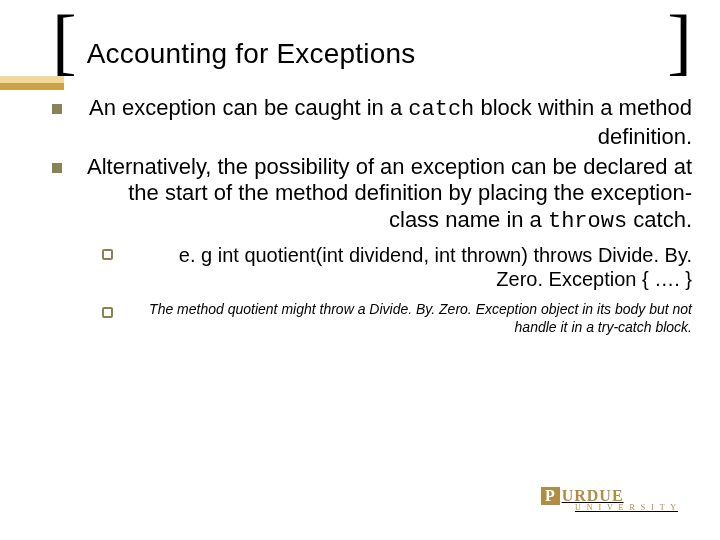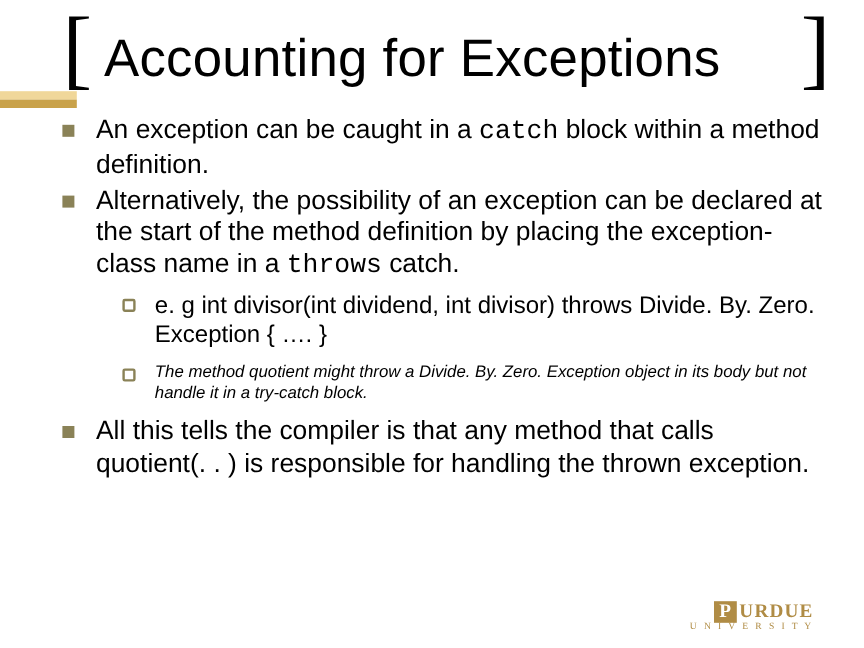--- a/index.html
+++ b/index.html
@@ -32,24 +32,24 @@
     line-height: 0.8;
     color: #000;
     font-weight: normal;
     position: relative;
     top: -6px;
   }
   .bracket.right {
     margin-left: auto;
   }
   .title {
-    font-size: 44px;
+    font-size: 28px;
     font-weight: normal;
     letter-spacing: 0.2px;
-    margin-top: 6px;
+    margin-top: 20px;
   }
   .gold-band {
     position: absolute;
     left: 0;
     top: 76px;
     width: 64px;
     height: 14px;
   }
   .gold-band::before {
     content: "";
@@ -77,20 +77,21 @@
   .sq {
     width: 10px;
     height: 10px;
     background: #8a8257;
     flex: 0 0 10px;
     margin-top: 9px;
     margin-right: 18px;
   }
   .bullet-text {
     flex: 1;
+    text-align: right;
   }
   code.inline {
     font-family: "Courier New", Courier, monospace;
     font-size: 22px;
   }
   .sublist {
     margin: 8px 0 8px 50px;
     font-size: 20px;
   }
   .sub-row {
@@ -109,22 +110,23 @@
     background: #fff;
   }
   .italic {
     font-style: italic;
     font-size: 14px;
     line-height: 1.25;
   }
   .logo {
     position: absolute;
     right: 42px;
-    bottom: 14px;
-    text-align: right;
+    bottom: 28px;
+    text-align: left;
+    text-decoration: underline;
   }
   .logo-main {
     font-family: "Times New Roman", Times, serif;
     font-size: 16px;
     letter-spacing: 1px;
     color: #b08c45;
     font-weight: bold;
   }
   .logo-main .p {
     display: inline-block;
@@ -167,32 +169,28 @@
     <div class="bullet-row">
       <span class="sq"></span>
       <span class="bullet-text">
         <span>Alternatively, the possibility of an exception can be declared at the start of the method definition by placing the exception-class name in a </span><code class="inline">throws</code><span> catch.</span>
       </span>
     </div>
 
     <div class="sublist">
       <div class="sub-row">
         <span class="ring"></span>
-        <span class="bullet-text">e. g int divisor(int dividend, int divisor) throws Divide. By. Zero. Exception  { …. }</span>
+        <span class="bullet-text">e. g int quotient(int dividend, int thrown) throws Divide. By. Zero. Exception  { …. }</span>
       </div>
       <div class="sub-row">
         <span class="ring"></span>
         <span class="bullet-text italic">The method quotient might throw a Divide. By. Zero. Exception object in its body but not handle it in a try-catch block.</span>
       </div>
     </div>
 
-    <div class="bullet-row">
-      <span class="sq"></span>
-      <span class="bullet-text">All this tells the compiler is that any method that calls quotient(. . ) is responsible for handling the thrown exception.</span>
-    </div>
 
   </div>
 
   <div class="logo">
     <div class="logo-main">
       <span class="p">P</span><span>URDUE</span>
     </div>
     <div class="logo-sub">U N I V E R S I T Y</div>
   </div>
 

